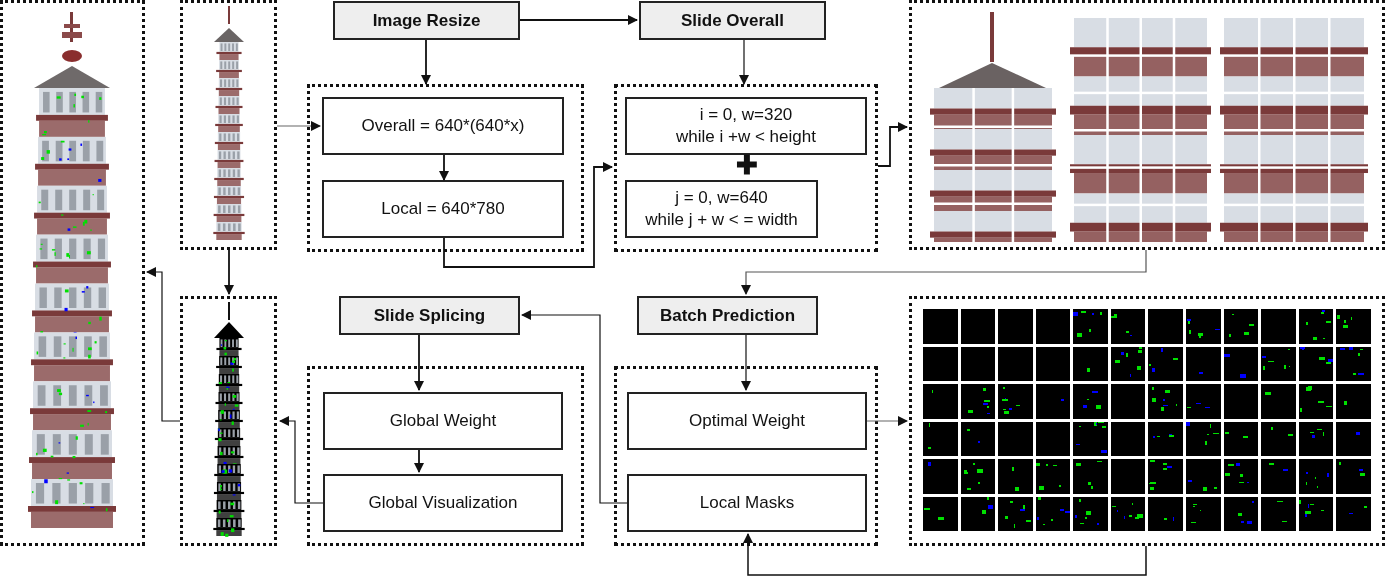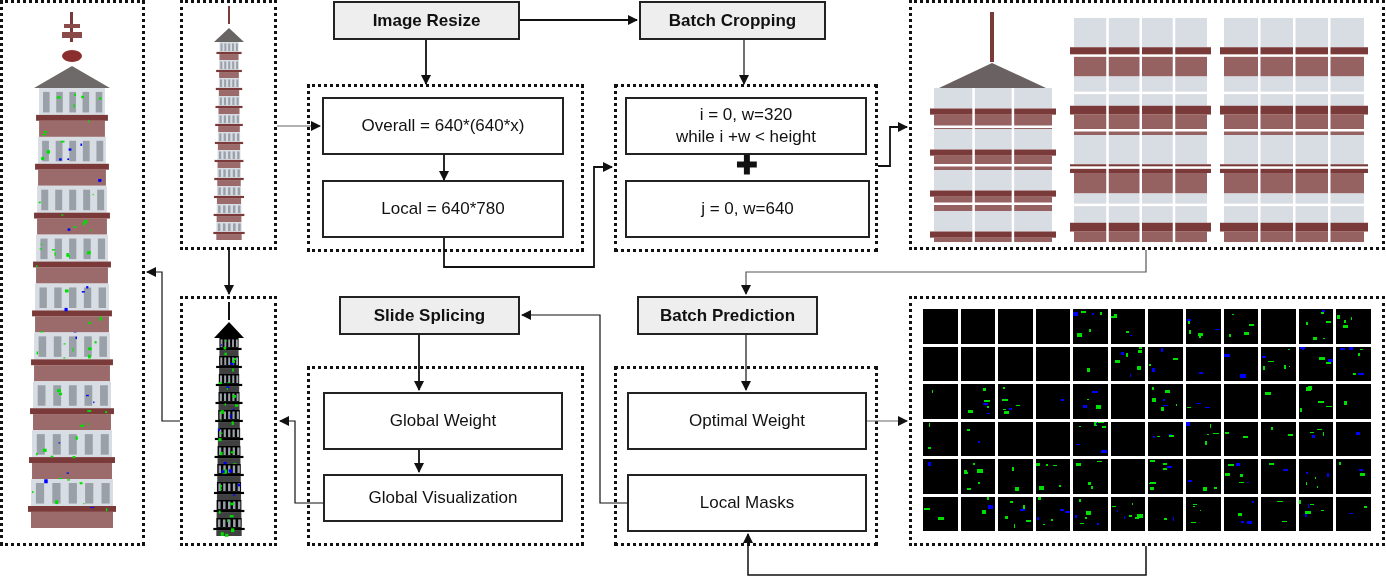--- a/index.html
+++ b/index.html
@@ -29,49 +29,50 @@
 
 <div class="abs dotted" style="left:307px;top:84px;width:277px;height:168px;"></div>
 <div class="abs dotted" style="left:614px;top:84px;width:264px;height:168px;"></div>
 <div class="abs dotted" style="left:307px;top:366px;width:277px;height:180px;"></div>
 <div class="abs dotted" style="left:614px;top:366px;width:264px;height:180px;"></div>
 
 <div class="abs stage" style="left:333px;top:1px;width:187px;height:39px;">
     <span>Image Resize</span>
   </div>
 <div class="abs stage" style="left:639px;top:1px;width:187px;height:39px;">
-    <span>Batch Cropping</span>
+    <span>Slide Overall</span>
   </div>
 <div class="abs stage" style="left:339px;top:296px;width:181px;height:39px;">
     <span>Slide Splicing</span>
   </div>
 <div class="abs stage" style="left:637px;top:296px;width:181px;height:39px;">
     <span>Batch Prediction</span>
   </div>
 
 <div class="abs step" style="left:322px;top:97px;width:242px;height:58px;">
     <span>Overall = 640*(640*x)</span>
   </div>
 <div class="abs step" style="left:322px;top:180px;width:242px;height:58px;">
     <span>Local = 640*780</span>
   </div>
 
 <div class="abs step" style="left:625px;top:97px;width:242px;height:58px;">
   <span>i = 0, w=320</span>
   <span>while i +w  &lt;  height</span>
 </div>
 <div class="abs plus" style="left:736px;top:152px;">✚</div>
-<div class="abs step" style="left:625px;top:180px;width:245px;height:58px;">
+<div class="abs step" style="left:625px;top:180px;width:193px;height:58px;">
   <span>j = 0, w=640</span>
+  <span>while j + w  &lt; = width</span>
 </div>
 
 <div class="abs step" style="left:323px;top:392px;width:240px;height:58px;">
     <span>Global Weight</span>
   </div>
-<div class="abs step" style="left:323px;top:474px;width:240px;height:48px;">
+<div class="abs step" style="left:323px;top:474px;width:240px;height:58px;">
     <span>Global Visualization</span>
   </div>
 <div class="abs step" style="left:627px;top:392px;width:240px;height:58px;">
     <span>Optimal Weight</span>
   </div>
 <div class="abs step" style="left:627px;top:474px;width:240px;height:58px;">
     <span>Local Masks</span>
   </div>
 
 <svg class="photo" style="left:14px;top:10px;" width="116" height="522" viewBox="0 0 116 522">

